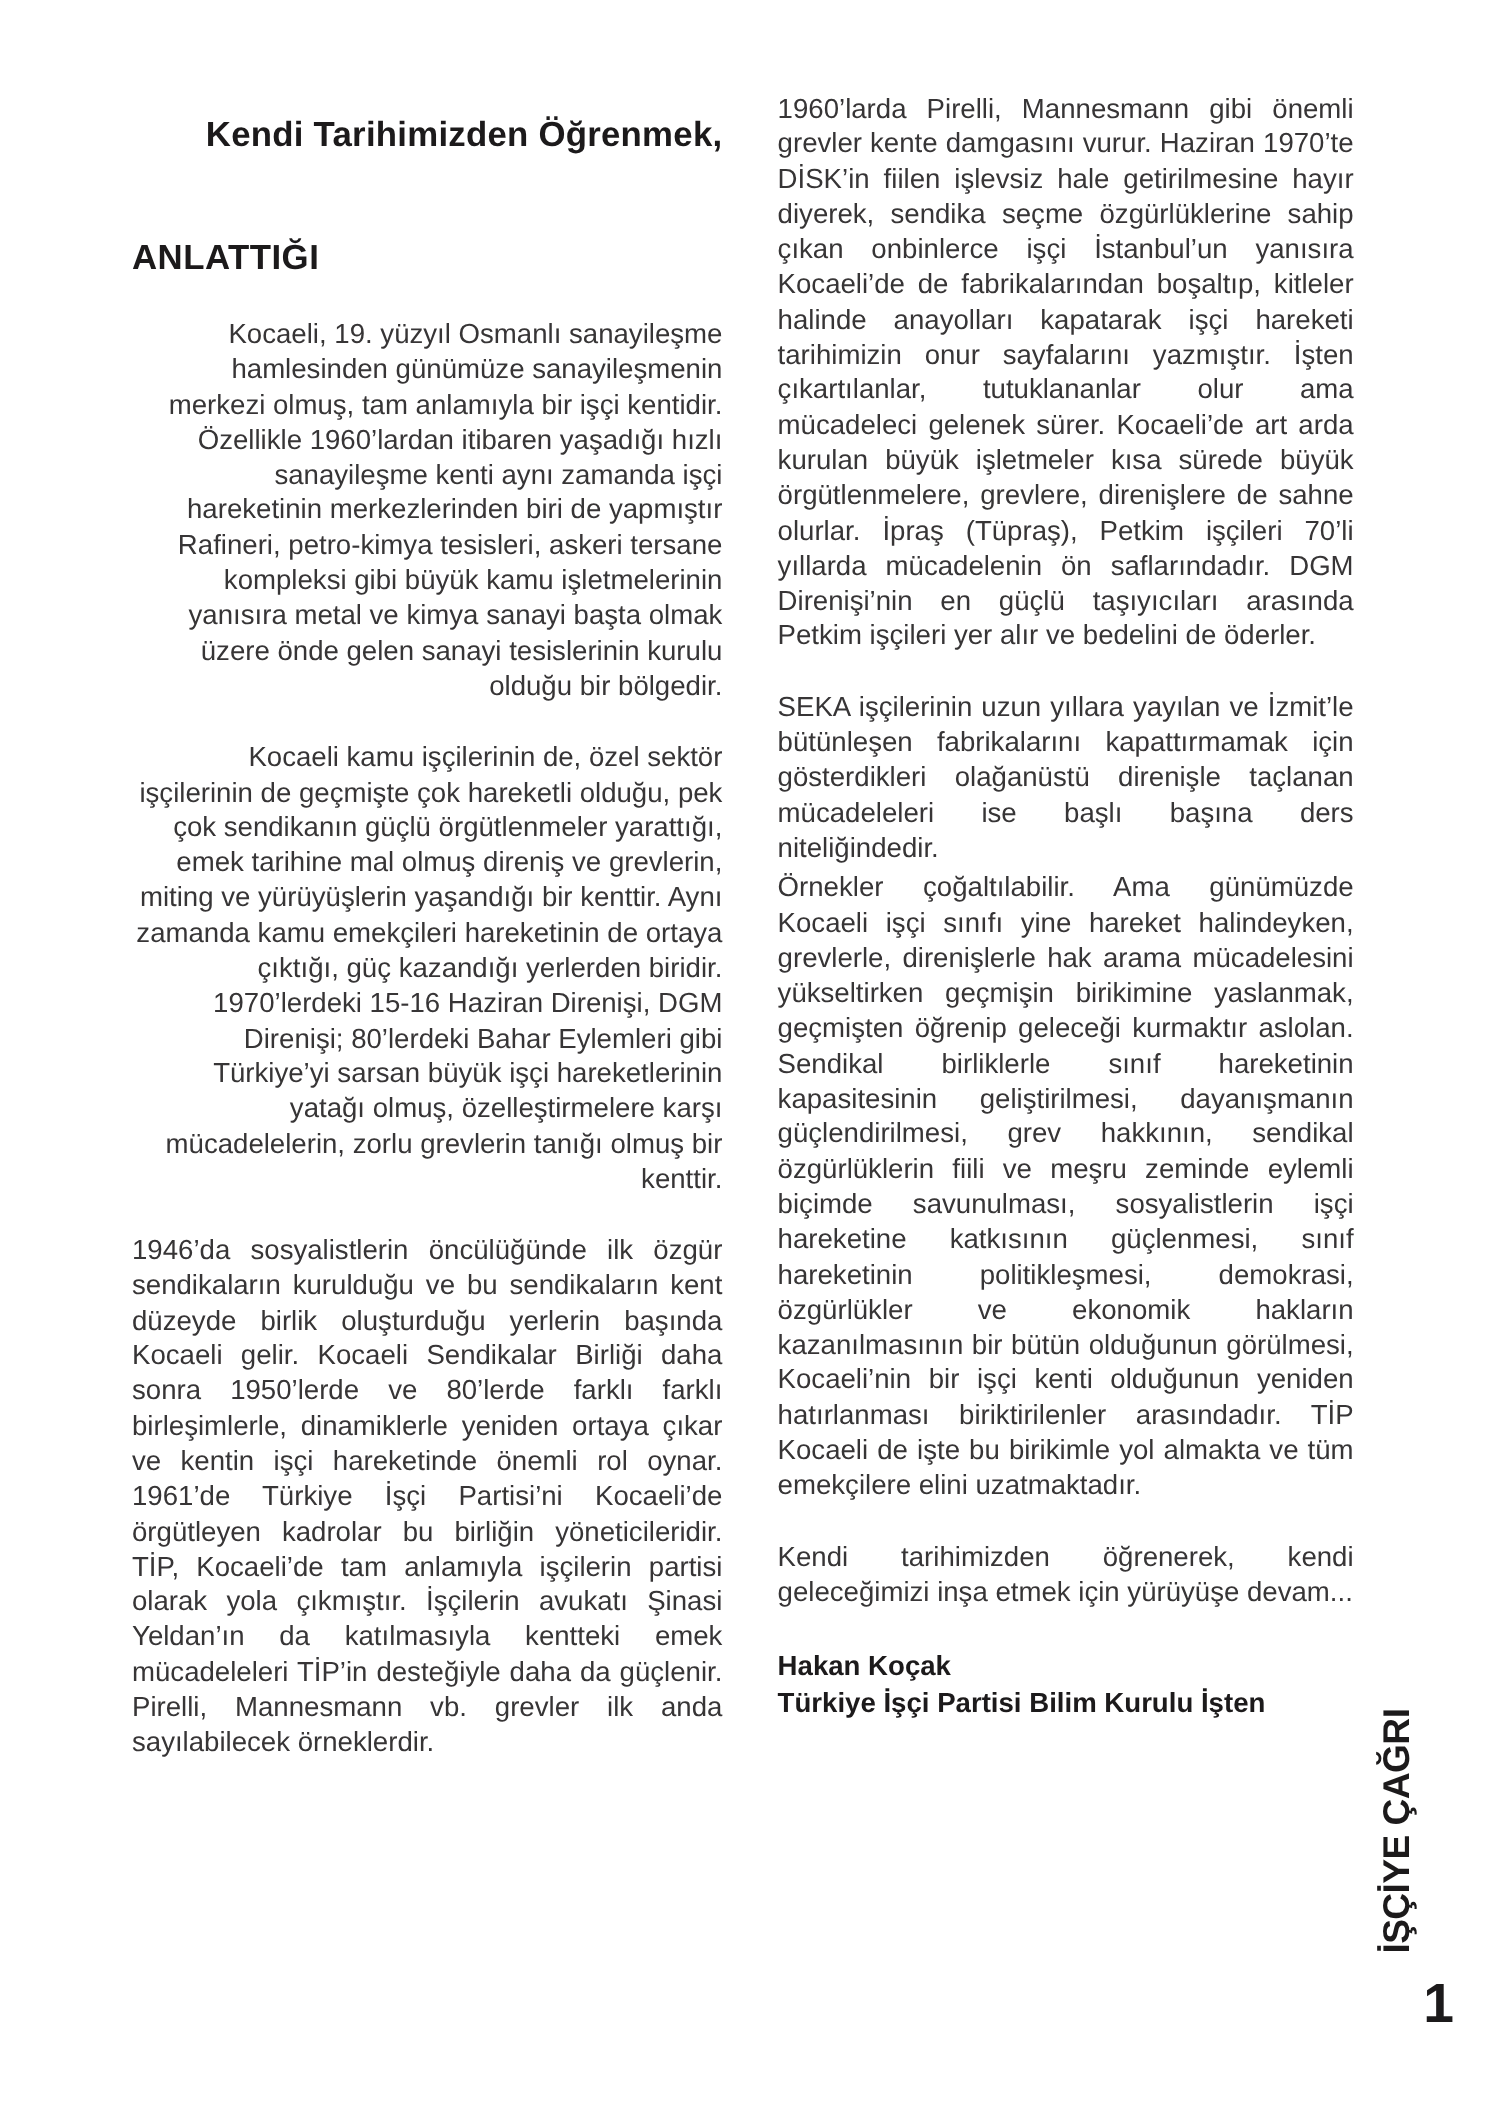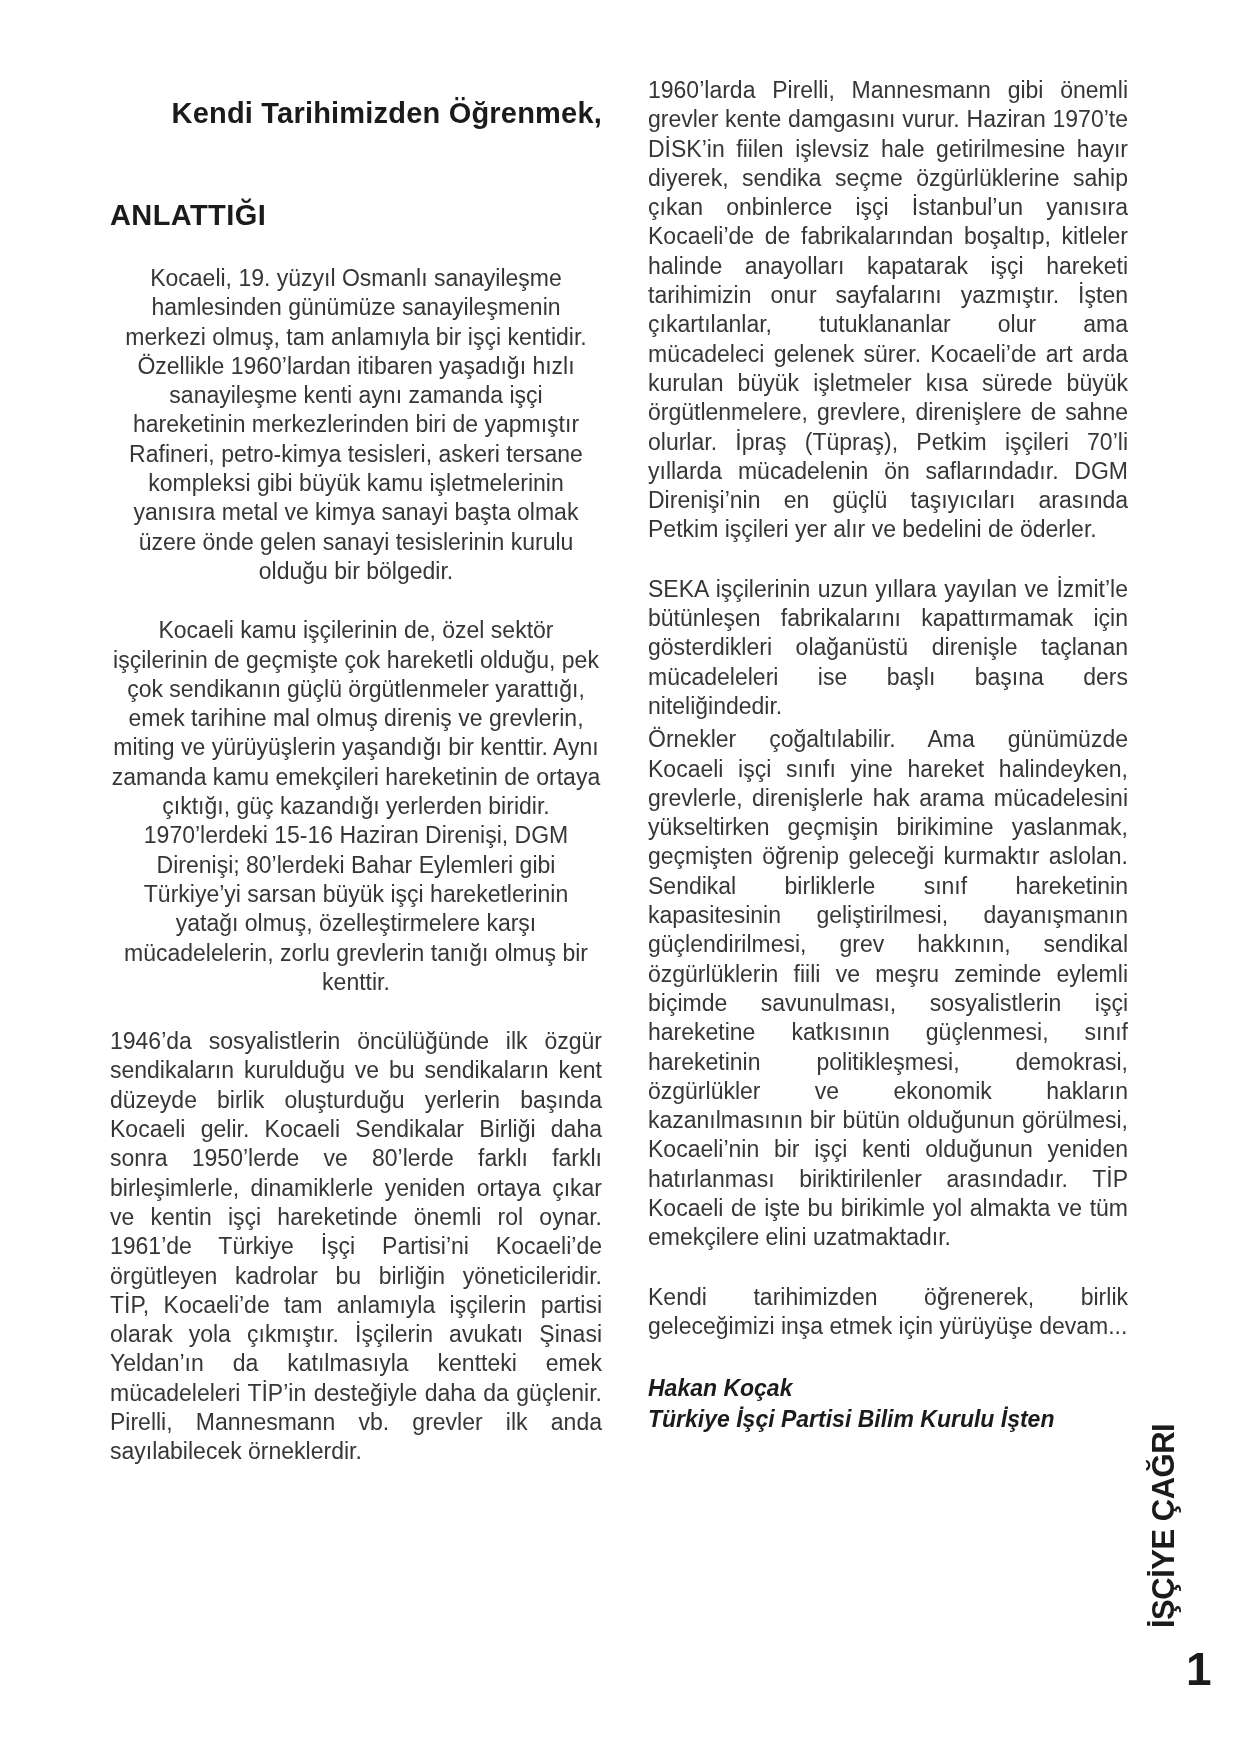--- a/index.html
+++ b/index.html
@@ -45,32 +45,31 @@
     color: #1c1a1b;
     letter-spacing: 0.4px;
     margin: 0 0 30px 0;
   }
   .body-par {
     font-size: 23px;
     line-height: 29.3px;
     font-weight: 400;
     color: #373536;
     margin: 0 0 30px 0;
-    text-align: center;
+    text-align: right;
   }
   .justify {
     text-align: justify;
     text-justify: inter-word;
   }
   .tight {
     margin-bottom: 4px;
   }
   .author-block {
     margin-top: 32px;
-    font-style: italic;
   }
   .author-line {
     font-size: 23px;
     line-height: 31px;
     font-weight: 700;
     color: #1c1a1b;
     margin: 0;
   }
   .vertical-masthead {
     position: absolute;
@@ -111,21 +110,21 @@
     </h2>
     <p class="body-par">Kocaeli, 19. yüzyıl Osmanlı sanayileşme hamlesinden günümüze sanayileşmenin merkezi olmuş, tam anlamıyla bir işçi kentidir. Özellikle 1960’lardan itibaren yaşadığı hızlı sanayileşme kenti aynı zamanda işçi hareketinin merkezlerinden biri de yapmıştır Rafineri, petro-kimya tesisleri, askeri tersane kompleksi gibi büyük kamu işletmelerinin yanısıra metal ve kimya sanayi başta olmak üzere önde gelen sanayi tesislerinin kurulu olduğu bir bölgedir.</p>
     <p class="body-par">Kocaeli kamu işçilerinin de, özel sektör işçilerinin de geçmişte çok hareketli olduğu, pek çok sendikanın güçlü örgütlenmeler yarattığı, emek tarihine mal olmuş direniş ve grevlerin, miting ve yürüyüşlerin yaşandığı bir kenttir. Aynı zamanda kamu emekçileri hareketinin de ortaya çıktığı, güç kazandığı yerlerden biridir. 1970’lerdeki 15-16 Haziran Direnişi, DGM Direnişi; 80’lerdeki Bahar Eylemleri gibi Türkiye’yi sarsan büyük işçi hareketlerinin yatağı olmuş, özelleştirmelere karşı mücadelelerin, zorlu grevlerin tanığı olmuş bir kenttir.</p>
     <p class="body-par justify">1946’da sosyalistlerin öncülüğünde ilk özgür sendikaların kurulduğu ve bu sendikaların kent düzeyde birlik oluşturduğu yerlerin başında Kocaeli gelir. Kocaeli Sendikalar Birliği daha sonra 1950’lerde ve 80’lerde farklı farklı birleşimlerle, dinamiklerle yeniden ortaya çıkar ve kentin işçi hareketinde önemli rol oynar. 1961’de Türkiye İşçi Partisi’ni Kocaeli’de örgütleyen kadrolar bu birliğin yöneticileridir. TİP, Kocaeli’de tam anlamıyla işçilerin partisi olarak yola çıkmıştır. İşçilerin avukatı Şinasi Yeldan’ın da katılmasıyla kentteki emek mücadeleleri TİP’in desteğiyle daha da güçlenir. Pirelli, Mannesmann vb. grevler ilk anda sayılabilecek örneklerdir.</p>
   </div>
 
   <div class="col col-right">
     <p class="body-par justify">1960’larda Pirelli, Mannesmann gibi önemli grevler kente damgasını vurur. Haziran 1970’te DİSK’in fiilen işlevsiz hale getirilmesine hayır diyerek, sendika seçme özgürlüklerine sahip çıkan onbinlerce işçi İstanbul’un yanısıra Kocaeli’de de fabrikalarından boşaltıp, kitleler halinde anayolları kapatarak işçi hareketi tarihimizin onur sayfalarını yazmıştır. İşten çıkartılanlar, tutuklananlar olur ama mücadeleci gelenek sürer. Kocaeli’de art arda kurulan büyük işletmeler kısa sürede büyük örgütlenmelere, grevlere, direnişlere de sahne olurlar. İpraş (Tüpraş), Petkim işçileri 70’li yıllarda mücadelenin ön saflarındadır. DGM Direnişi’nin en güçlü taşıyıcıları arasında Petkim işçileri yer alır ve bedelini de öderler.</p>
     <p class="body-par justify tight">SEKA işçilerinin uzun yıllara yayılan ve İzmit’le bütünleşen fabrikalarını kapattırmamak için gösterdikleri olağanüstü direnişle taçlanan mücadeleleri ise başlı başına ders niteliğindedir.</p>
     <p class="body-par justify">Örnekler çoğaltılabilir. Ama günümüzde Kocaeli işçi sınıfı yine hareket halindeyken, grevlerle, direnişlerle hak arama mücadelesini yükseltirken geçmişin birikimine yaslanmak, geçmişten öğrenip geleceği kurmaktır aslolan. Sendikal birliklerle sınıf hareketinin kapasitesinin geliştirilmesi, dayanışmanın güçlendirilmesi, grev hakkının, sendikal özgürlüklerin fiili ve meşru zeminde eylemli biçimde savunulması, sosyalistlerin işçi hareketine katkısının güçlenmesi, sınıf hareketinin politikleşmesi, demokrasi, özgürlükler ve ekonomik hakların kazanılmasının bir bütün olduğunun görülmesi, Kocaeli’nin bir işçi kenti olduğunun yeniden hatırlanması biriktirilenler arasındadır. TİP Kocaeli de işte bu birikimle yol almakta ve tüm emekçilere elini uzatmaktadır.</p>
-    <p class="body-par justify">Kendi tarihimizden öğrenerek, birlik geleceğimizi inşa etmek için yürüyüşe devam...</p>
+    <p class="body-par justify">Kendi tarihimizden öğrenerek, kendi geleceğimizi inşa etmek için yürüyüşe devam...</p>
     <div class="author-block">
       <p class="author-line">Hakan Koçak</p>
       <p class="author-line">Türkiye İşçi Partisi Bilim Kurulu İşten</p>
     </div>
   </div>
 
   <div class="vertical-masthead">İŞÇİYE ÇAĞRI</div>
 
   <div class="page-number">1</div>
 

